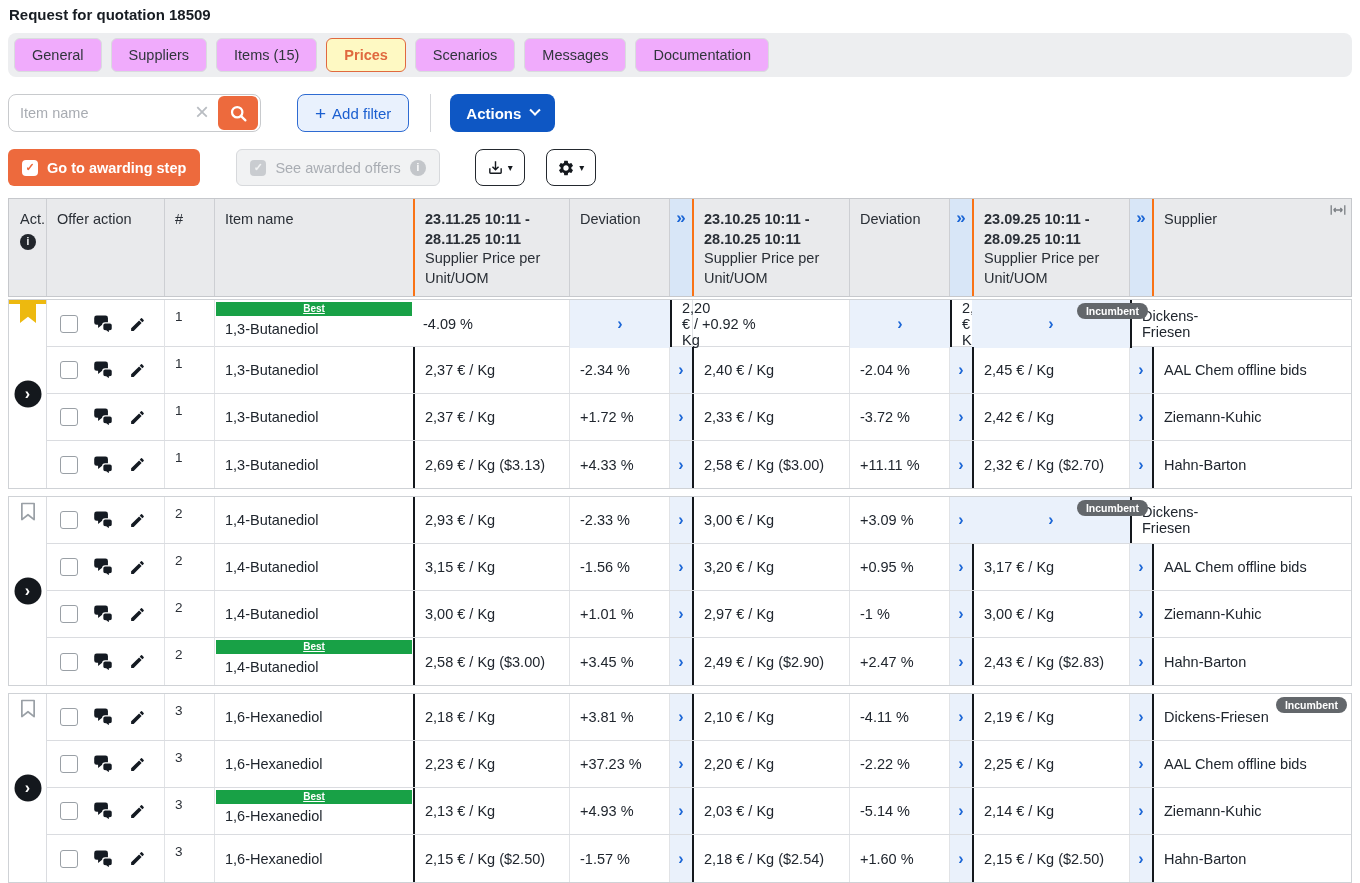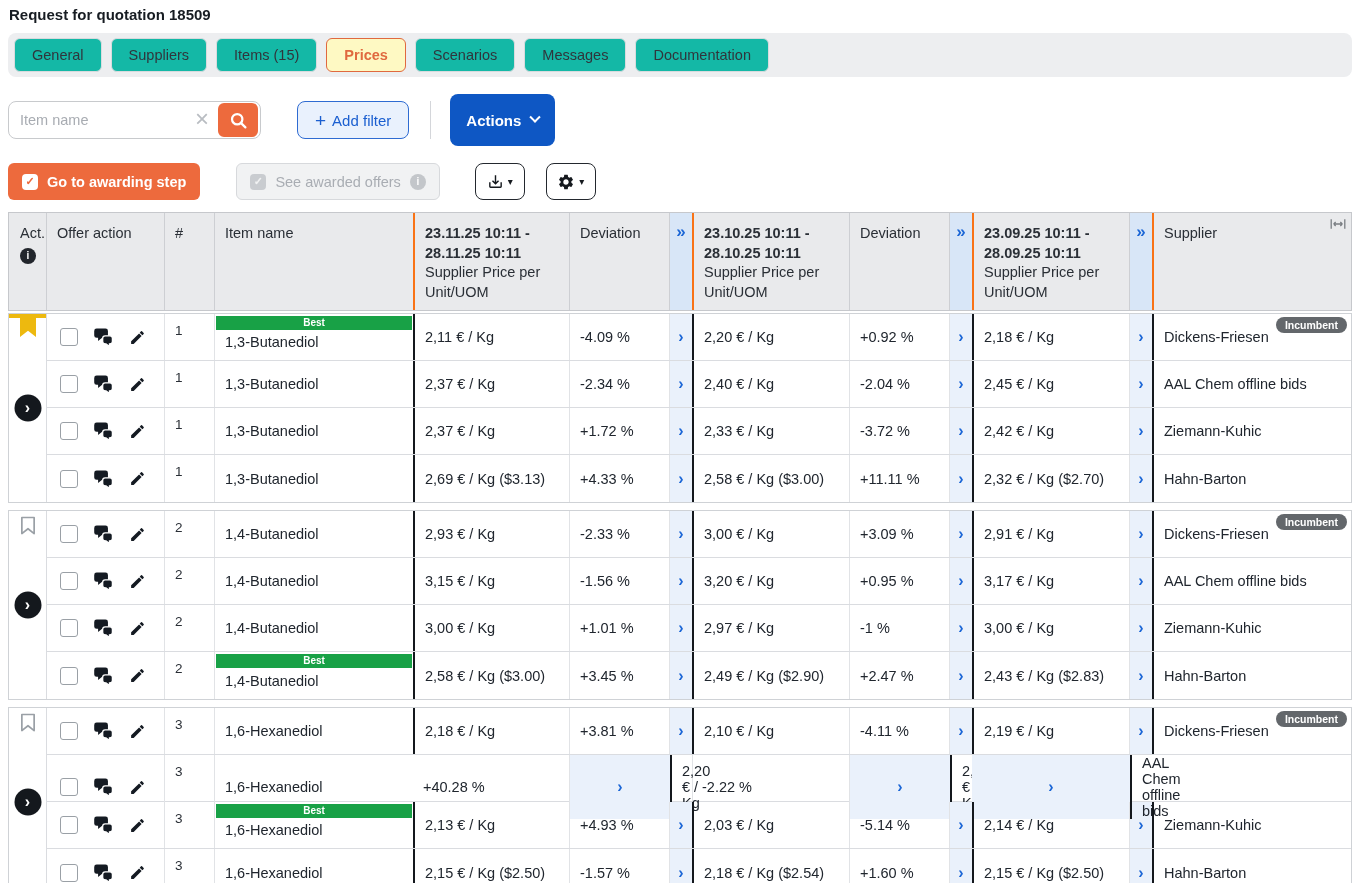--- a/index.html
+++ b/index.html
@@ -3,38 +3,38 @@
 <meta charset="utf-8">
 <style>
   * { margin:0; padding:0; box-sizing:border-box; }
   html,body { width:1360px; height:883px; overflow:hidden; background:#fff;
     font-family:"Liberation Sans", sans-serif; color:#20262e; }
 
   .page-title { font-size:15px; font-weight:700; color:#171c22; padding:6px 0 0 9px; }
 
   
   .tabbar { margin:10px 8px 0; background:#edeef0; border-radius:8px; padding:5px 6px; display:flex; gap:9px; }
-  .tab { font-family:inherit; font-size:14.5px; color:#30353c; background:#14b8a6; border:1px solid #d9dbde;
+  .tab { font-family:inherit; font-size:14.5px; color:#30353c; background:#f0abfc; border:1px solid #d9dbde;
     border-radius:6px; padding:8px 17px; cursor:pointer; }
   .tab.active { background:#fef9c3; border:1px solid #e0693f; color:#e0693f; font-weight:600; }
 
   
   .trow { display:flex; align-items:center; margin:17px 8px 0; }
   .search-wrap { width:253px; height:38px; border:1px solid #c8cacd; border-radius:8px; background:#fff;
     display:flex; align-items:center; overflow:hidden; }
   .search-input { flex:1; border:none; outline:none; font-family:inherit; font-size:14.5px; padding:0 8px 0 11px; color:#3a3f46; min-width:0; }
   .search-input::placeholder { color:#a8acb2; }
   .clear-x { color:#b9bdc2; font-size:24px; line-height:1; padding:0 7px 2px 0; cursor:pointer; background:none; border:none; }
   .search-btn { width:40px; height:34px; margin:2px; border:none; border-radius:6px; background:#ed6a3d;
     display:flex; align-items:center; justify-content:center; cursor:pointer; flex:none; }
   .addfilter { margin-left:36px; height:38px; padding:0 17px; background:#e9f1fd; border:1px solid #2e6bd2;
     border-radius:8px; color:#1b5fd0; font-family:inherit; font-size:15px; cursor:pointer; display:flex; align-items:center; gap:6px; }
   .addfilter .plus { font-size:19px; font-weight:400; line-height:1; }
   .vdiv { width:1px; height:38px; background:#d4d6da; margin:0 19px 0 21px; }
-  .actions-btn { height:52px; padding:0 16px; background:#0e57c4; border:none; border-radius:8px; color:#fff;
+  .actions-btn { height:38px; padding:0 16px; background:#0e57c4; border:none; border-radius:8px; color:#fff;
     font-family:inherit; font-size:15px; font-weight:700; cursor:pointer; display:flex; align-items:center; gap:10px; }
   .chev-down { width:8px; height:8px; border-right:2.5px solid #fff; border-bottom:2.5px solid #fff;
     transform:rotate(45deg) translate(-2px,-2px); display:inline-block; }
 
   .award-btn { height:37px; padding:0 14px; background:#ed6a3d; border:none; border-radius:6px; color:#fff;
     font-family:inherit; font-size:14.5px; font-weight:700; cursor:pointer; display:flex; align-items:center; gap:9px; }
   .cbx { width:16px; height:16px; border-radius:4px; background:#fff; color:#ed6a3d; font-size:11px; font-weight:700;
     display:flex; align-items:center; justify-content:center; flex:none; }
   .seeaward-btn { margin-left:36px; height:37px; padding:0 13px; background:#f1f2f3; border:1px solid #d7d9dc;
     border-radius:6px; color:#a9adb3; font-family:inherit; font-size:14.5px; display:flex; align-items:center; gap:9px; cursor:default; }
@@ -79,21 +79,21 @@
     grid-template-columns:118px 50px 198px 157px 100px 22px 158px 100px 22px 158px 22px 1fr; }
   .row:last-child { border-bottom:none; }
   .c { display:flex; align-items:center; padding:0 10px; border-right:1px solid #e1e3e6; font-size:14.5px; min-width:0; }
   .c.offer { gap:15px; padding-left:13px; }
   .checkbox { width:18px; height:18px; border:1.5px solid #9aa0a6; border-radius:3px; background:#fff; cursor:pointer; flex:none; }
   .ic { cursor:pointer; display:flex; }
   .c.num { align-items:flex-start; padding-top:9px; font-size:13.5px; color:#2a2f36; }
   .c.item { position:relative; border-right:none; }
   .best-banner { display:none; position:absolute; top:2px; left:1px; right:1px; height:14px; background:#18a146;
     color:#fff; font-size:10px; font-weight:700; text-align:center; line-height:14px; }
-  .row.best .best-banner { display:block; }
+  .row.best .best-banner { display:block;text-decoration:underline; }
   .row.best .item-txt { margin-top:10px; }
   .c.sep { border-left:2px solid #14181d; }
   .c.chev { background:#eaf1fb; justify-content:center; padding:0; border-right:none; color:#1b66d6;
     font-weight:700; font-size:16px; cursor:pointer; }
   .c.supcell { position:relative; border-right:none; }
   .incumbent { display:none; position:absolute; top:3px; right:4px; background:#63676b; color:#fff;
     font-size:10.5px; font-weight:700; padding:2px 9px; border-radius:9px; }
   .row.inc .incumbent { display:block; }
 </style>
 </head>
@@ -215,21 +215,20 @@
         <svg width="17" height="17" viewBox="0 0 24 24" fill="#141a22">
           <path d="M3 17.46V21h3.54L17.81 9.73l-3.54-3.54L3 17.46zM20.71 7.04c.39-.39.39-1.02 0-1.41l-2.34-2.34a.996.996 0 0 0-1.41 0l-1.83 1.83 3.75 3.75 1.83-1.83z"></path>
         </svg>
       </span>
     </div>
     <div class="c num">1</div>
     <div class="c item">
       <span class="best-banner">Best</span>
       <span class="item-txt">1,3-Butanediol</span>
     </div>
-    <div class="c sep p1">2,11 € / Kg</div>
     <div class="c d1">-4.09 %</div>
     <div class="c chev c1">›</div>
     <div class="c sep p2">2,20 € / Kg</div>
     <div class="c d2">+0.92 %</div>
     <div class="c chev c2">›</div>
     <div class="c sep p3">2,18 € / Kg</div>
     <div class="c chev c3">›</div>
     <div class="c sep supcell">
       <span class="sup-name">Dickens-Friesen</span>
       <span class="incumbent">Incumbent</span>
@@ -369,21 +368,20 @@
     <div class="c item">
 
       <span class="item-txt">1,4-Butanediol</span>
     </div>
     <div class="c sep p1">2,93 € / Kg</div>
     <div class="c d1">-2.33 %</div>
     <div class="c chev c1">›</div>
     <div class="c sep p2">3,00 € / Kg</div>
     <div class="c d2">+3.09 %</div>
     <div class="c chev c2">›</div>
-    <div class="c sep p3">2,91 € / Kg</div>
     <div class="c chev c3">›</div>
     <div class="c sep supcell">
       <span class="sup-name">Dickens-Friesen</span>
       <span class="incumbent">Incumbent</span>
     </div>
   </div>
 
   <div class="row">
     <div class="c offer">
       <span class="checkbox"></span>
@@ -545,21 +543,22 @@
         <svg width="17" height="17" viewBox="0 0 24 24" fill="#141a22">
           <path d="M3 17.46V21h3.54L17.81 9.73l-3.54-3.54L3 17.46zM20.71 7.04c.39-.39.39-1.02 0-1.41l-2.34-2.34a.996.996 0 0 0-1.41 0l-1.83 1.83 3.75 3.75 1.83-1.83z"></path>
         </svg>
       </span>
     </div>
     <div class="c num">3</div>
     <div class="c item">
 
       <span class="item-txt">1,6-Hexanediol</span>
     </div>
-    <div class="c d1">+40.28 %</div>
+    <div class="c sep p1">2,23 € / Kg</div>
+    <div class="c d1">+37.23 %</div>
     <div class="c chev c1">›</div>
     <div class="c sep p2">2,20 € / Kg</div>
     <div class="c d2">-2.22 %</div>
     <div class="c chev c2">›</div>
     <div class="c sep p3">2,25 € / Kg</div>
     <div class="c chev c3">›</div>
     <div class="c sep supcell">
       <span class="sup-name">AAL Chem offline bids</span>
 
     </div>

